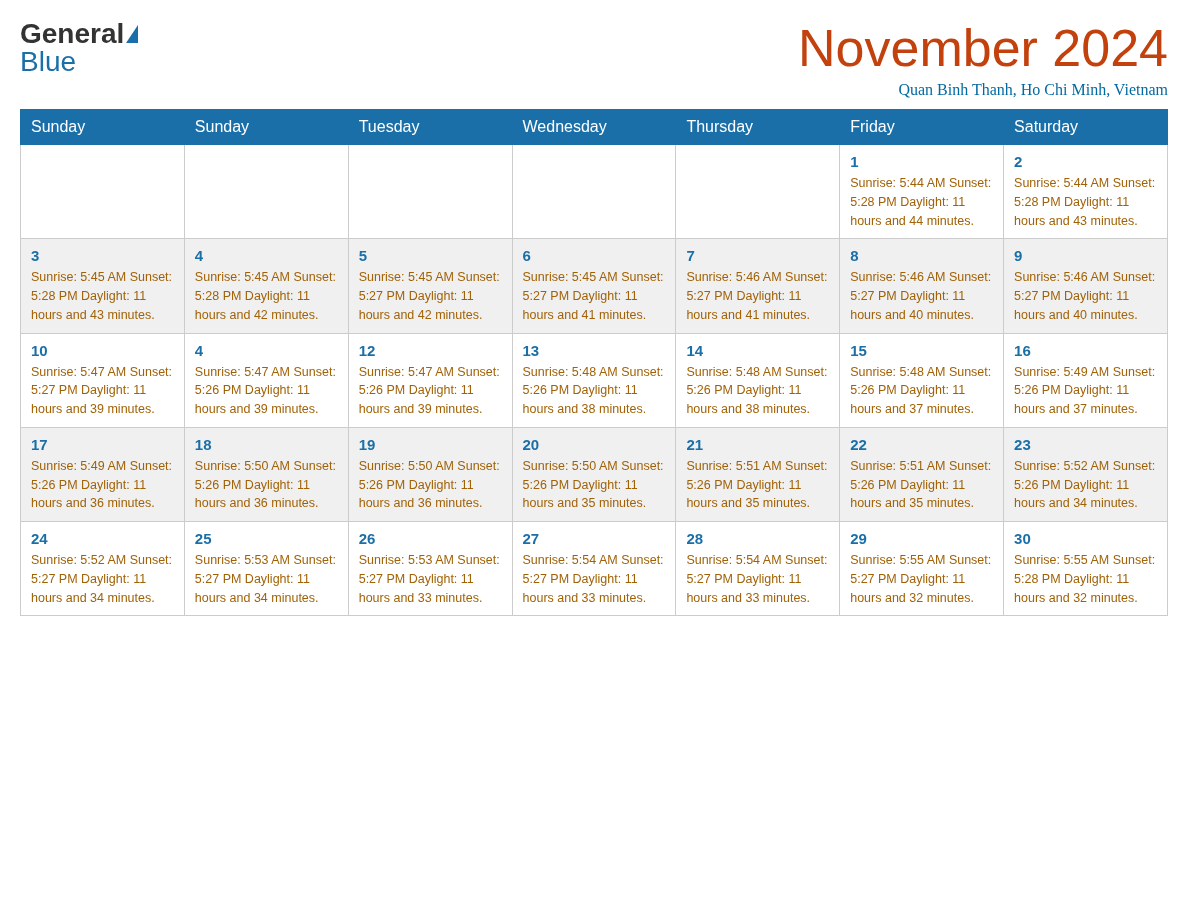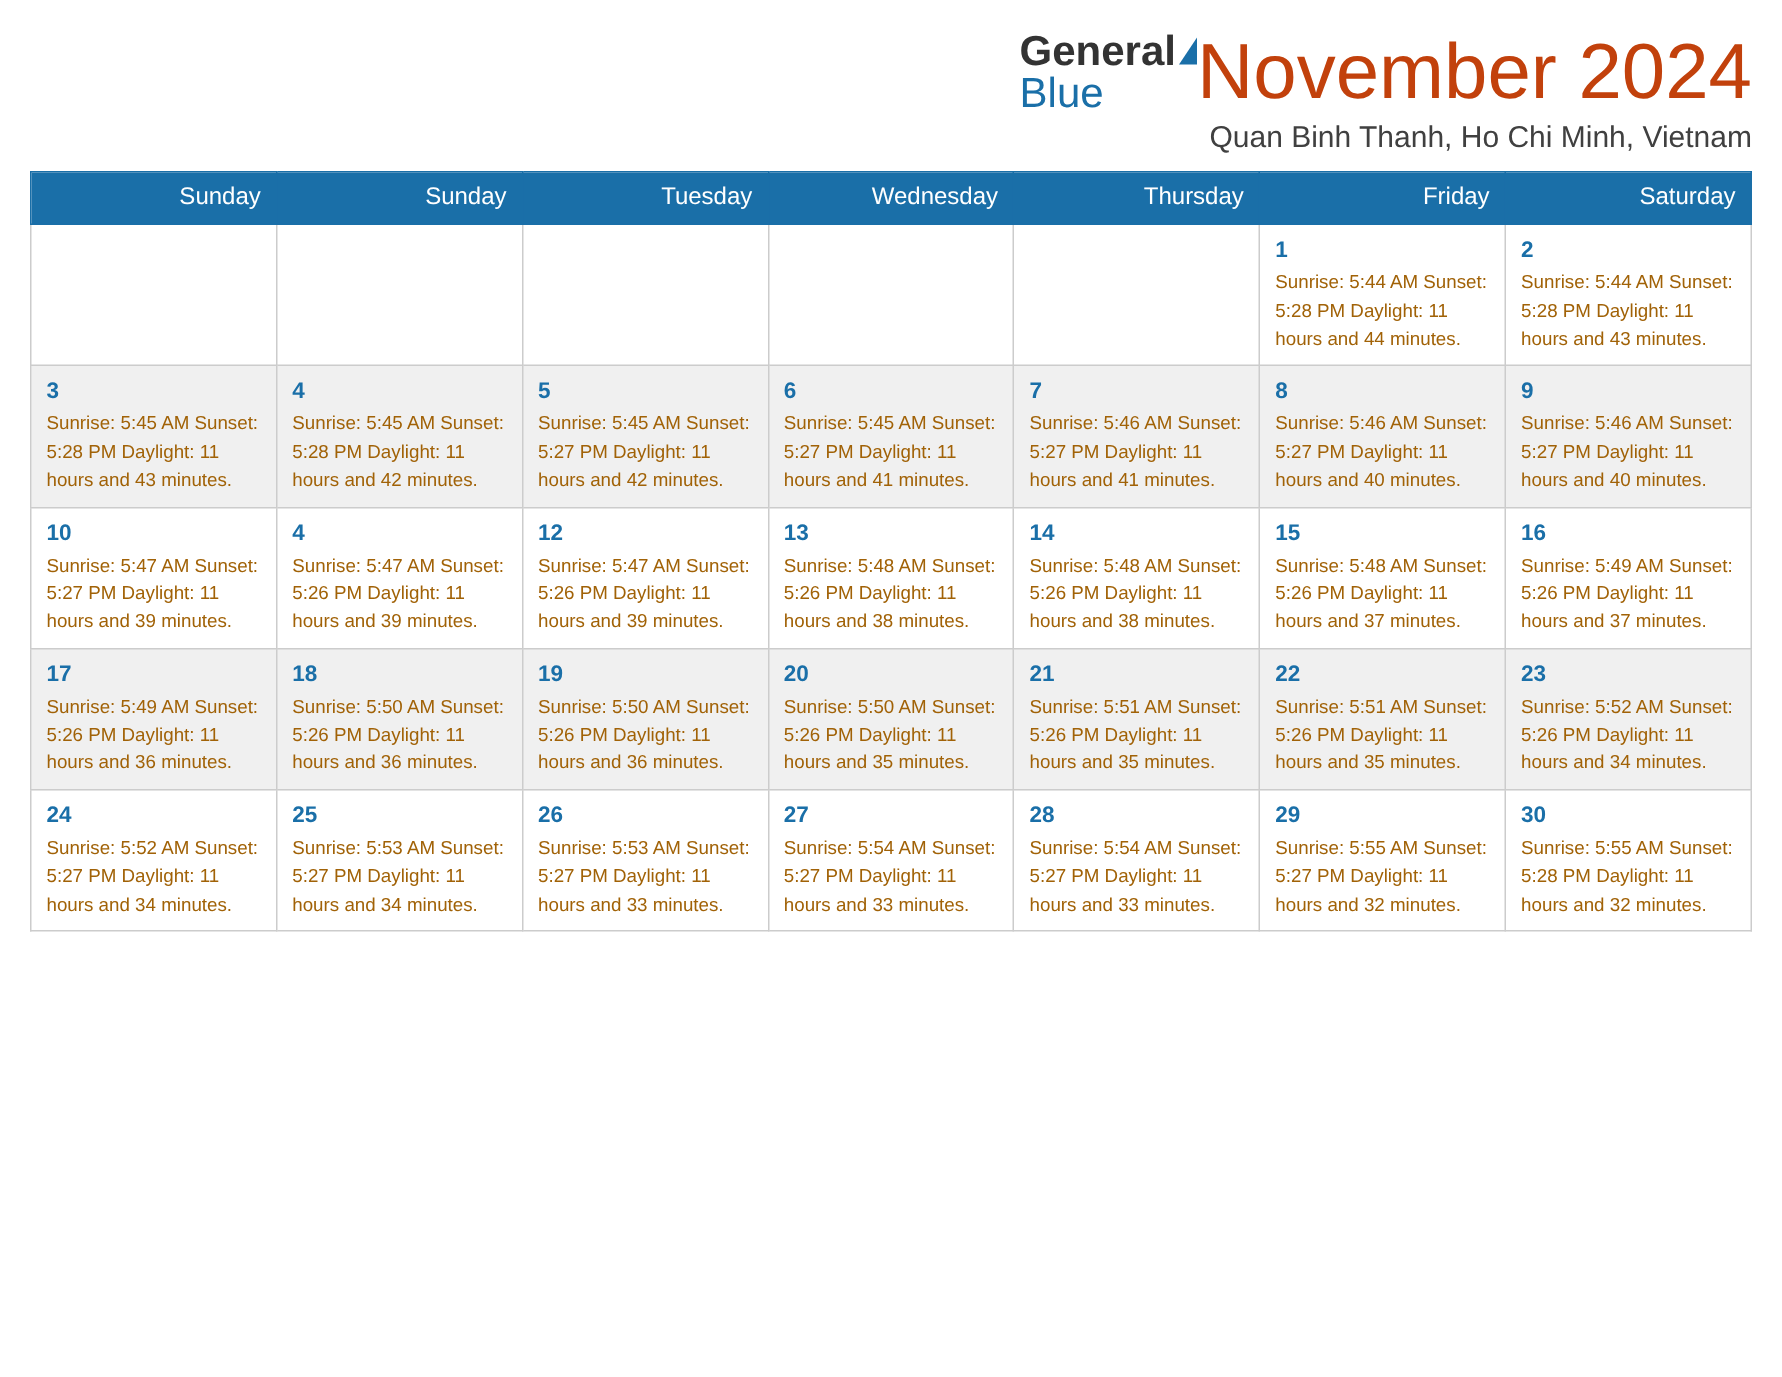--- a/index.html
+++ b/index.html
@@ -5,21 +5,21 @@
     * { box-sizing: border-box; margin: 0; padding: 0; }
     body {
       font-family: Arial, sans-serif;
       background: #fff;
       color: #333;
       padding: 20px;
     }
     .header {
       display: flex;
       align-items: flex-start;
-      justify-content: flex-end;
+      justify-content: space-between;
       margin-bottom: 10px;
     }
     .logo {
       display: flex;
       flex-direction: column;
       align-items: flex-start;
     }
     .logo-general {
       font-size: 28px;
       font-weight: bold;
@@ -44,23 +44,24 @@
     .title-section {
       text-align: right;
     }
     .month-title {
       font-size: 52px;
       font-weight: normal;
       color: #c2410c;
       line-height: 1.1;
     }
     .location {
-      font-size: 20px;
-      color: #404040;
+      font-size: 16px;
+      color: #0369a1;
       margin-top: 4px;
+      font-family: Liberation Serif, serif;
     }
     .calendar {
       width: 100%;
       border-collapse: collapse;
       margin-top: 10px;
     }
     .calendar th {
       background-color: #1a6fa8;
       color: #fff;
       font-size: 16px;
@@ -94,21 +95,20 @@
       background: #f9f9f9;
     }
     tr:nth-child(even) td {
       background-color: #f0f0f0;
     }
     tr:nth-child(odd) td {
       background-color: #fff;
     }
     .calendar thead tr th {
       background-color: #1a6fa8;
-      text-align: right;
     }
   </style>
 </head>
 <body>
 
 <div class="header">
   <div class="logo">
     <div style="display:flex; align-items:center;">
       <span class="logo-general">General</span>
       <span class="logo-triangle"></span>

